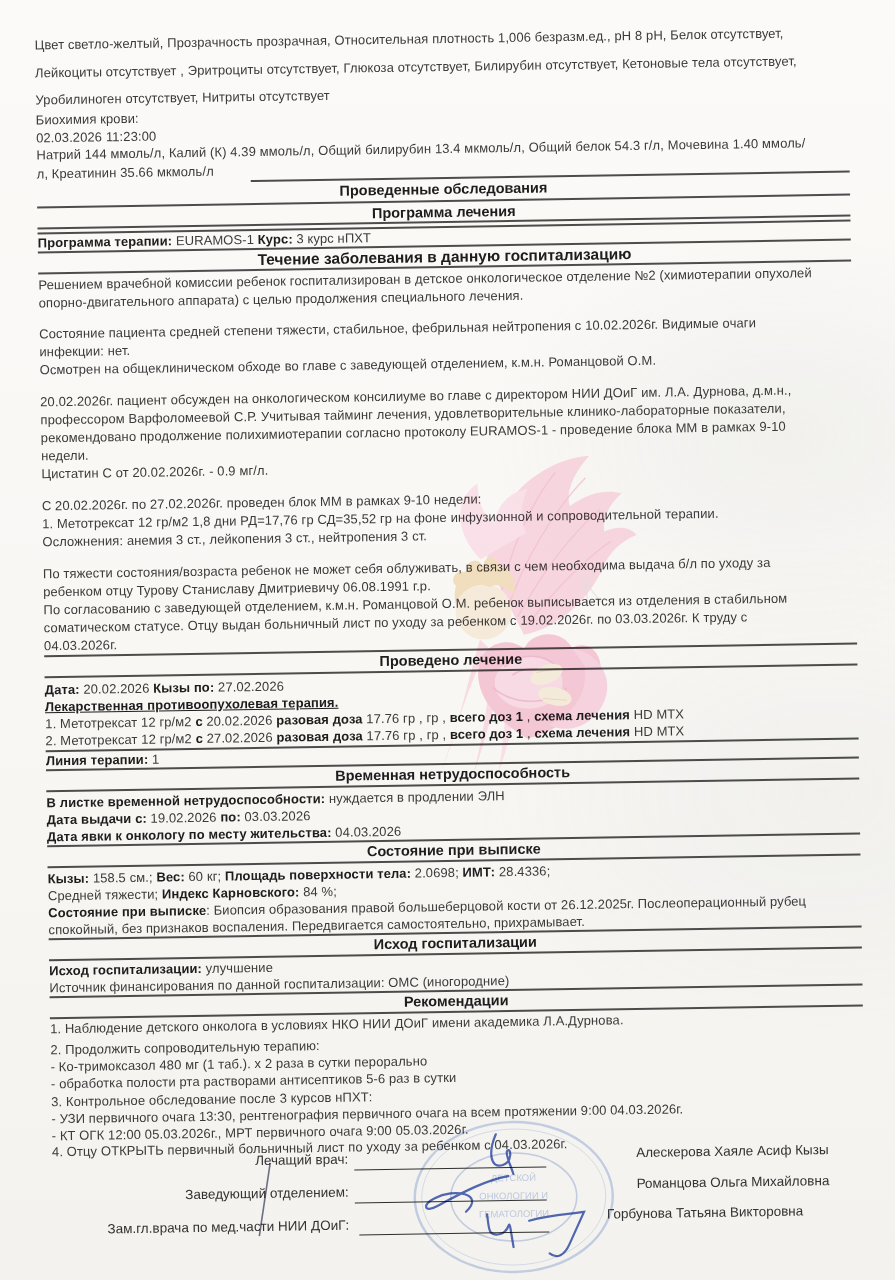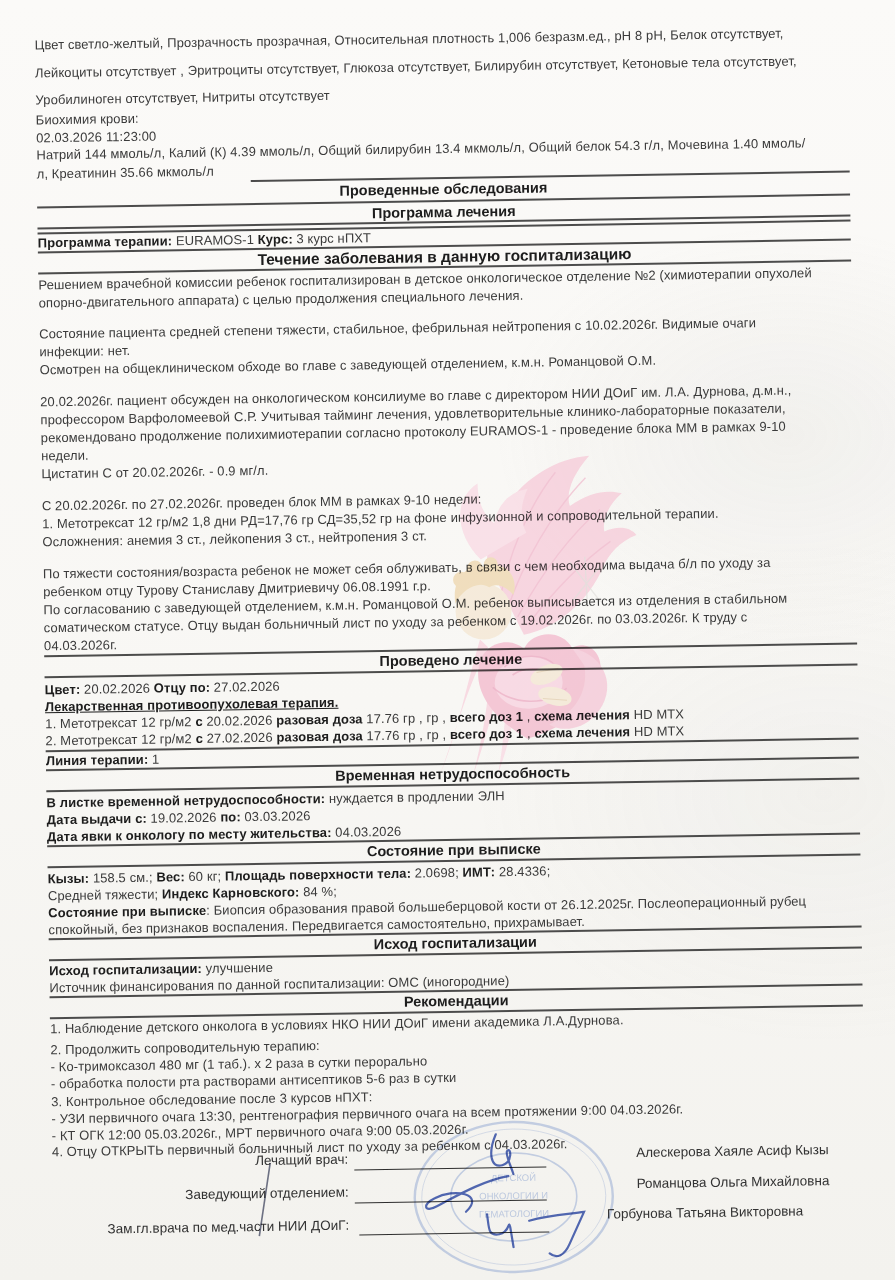--- a/index.html
+++ b/index.html
@@ -64,21 +64,21 @@
   <div class="ln" style="top:560px">По тяжести состояния/возраста ребенок не может себя облуживать, в связи с чем необходима выдача б/л по уходу за</div>
   <div class="ln" style="top:578px">ребенком отцу Турову Станиславу Дмитриевичу 06.08.1991 г.р.</div>
   <div class="ln" style="top:596px">По согласованию с заведующей отделением, к.м.н. Романцовой О.М. ребенок выписывается из отделения в стабильном</div>
   <div class="ln" style="top:614px">соматическом статусе. Отцу выдан больничный лист по уходу за ребенком с 19.02.2026г. по 03.03.2026г. К труду с</div>
   <div class="ln" style="top:632px">04.03.2026г.</div>
 
   <div class="rule" style="top:649px"></div>
   <div class="hd" style="top:652px">Проведено лечение</div>
   <div class="rule" style="top:670px"></div>
 
-  <div class="ln" style="top:676px"><span class="b">Цвет:</span><span> 20.02.2026 </span><span class="b">Отцу по:</span><span> 27.02.2026</span></div>
+  <div class="ln" style="top:676px"><span class="b">Дата:</span><span> 20.02.2026 </span><span class="b">Кызы по:</span><span> 27.02.2026</span></div>
   <div class="ln" style="top:693px"><span class="b u">Лекарственная противоопухолевая терапия.</span></div>
   <div class="ln" style="top:710px"><span>1. Метотрексат 12 гр/м2 </span><span class="b">с</span><span> 20.02.2026 </span><span class="b">разовая доза</span><span> 17.76 гр , гр , </span><span class="b">всего доз 1</span><span> , </span><span class="b">схема лечения</span><span> HD MTX</span></div>
   <div class="ln" style="top:727px"><span>2. Метотрексат 12 гр/м2 </span><span class="b">с</span><span> 27.02.2026 </span><span class="b">разовая доза</span><span> 17.76 гр , гр , </span><span class="b">всего доз 1</span><span> , </span><span class="b">схема лечения</span><span> HD MTX</span></div>
   <div class="rule" style="top:744px"></div>
   <div class="ln" style="top:747px"><span class="b">Линия терапии:</span><span> 1</span></div>
   <div class="rule" style="top:763px"></div>
   <div class="hd" style="top:766px">Временная нетрудоспособность</div>
   <div class="rule" style="top:784px"></div>
 
   <div class="ln" style="top:789px"><span class="b">В листке временной нетрудоспособности:</span><span> нуждается в продлении ЭЛН</span></div>

